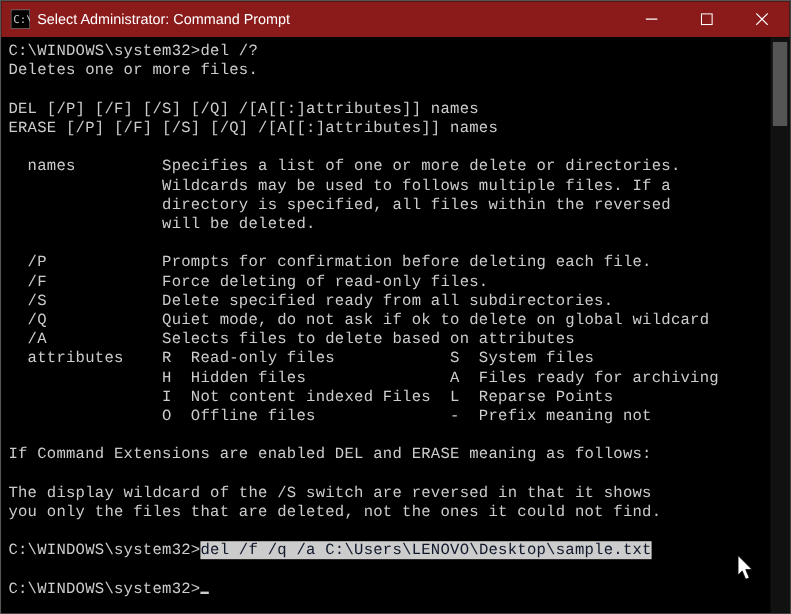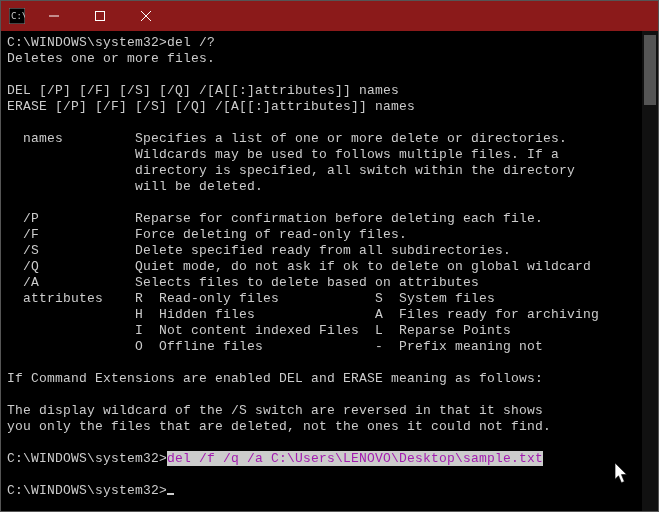--- a/index.html
+++ b/index.html
@@ -54,21 +54,21 @@
     padding: 4px 0 4px 6px;
     white-space: pre;
     line-height: 16px;
     font-size: 13px;
     letter-spacing: 0.2px;
     height: 100%;
     overflow: hidden;
   }
   .hl {
     background: #ccc;
-    color: #a21caf;
+    color: #0f172a;
   }
   .cursor {
     display: inline-block;
     width: 7px;
     height: 2px;
     background: #ccc;
     vertical-align: -1px;
   }
   .scrollbar {
     position: absolute;
@@ -98,20 +98,21 @@
 </head>
 <body>
 
 <div class="titlebar">
   <span class="icon">
     <svg viewBox="0 0 16 16">
         <rect x="0" y="0" width="16" height="16" fill="#000" stroke="#888" stroke-width="1"></rect>
         <text x="2" y="11" font-size="9" fill="#ccc" font-family="monospace">C:\</text>
       </svg>
   </span>
+  <span class="title">Select Administrator: Command Prompt</span>
   <div class="winbtn">
     <svg width="10" height="10" viewBox="0 0 10 10">
         <line x1="0" y1="5" x2="10" y2="5" stroke="#fff" stroke-width="1"></line>
       </svg>
   </div>
   <div class="winbtn">
     <svg width="10" height="10" viewBox="0 0 10 10">
         <rect x="0.5" y="0.5" width="9" height="9" fill="none" stroke="#fff" stroke-width="1"></rect>
       </svg>
   </div>
@@ -125,24 +126,24 @@
 
 <div class="terminal-wrap">
   <div class="terminal"><span>C:\WINDOWS\system32&gt;</span><span>del /?</span>
 <span>Deletes one or more files.</span>
 
 <span>DEL [/P] [/F] [/S] [/Q] /[A[[:]attributes]] names</span>
 <span>ERASE [/P] [/F] [/S] [/Q] /[A[[:]attributes]] names</span>
 
 <span>  names         Specifies a list of one or more delete or directories.</span>
 <span>                Wildcards may be used to follows multiple files. If a</span>
-<span>                directory is specified, all switch within the directory</span>
+<span>                directory is specified, all files within the reversed</span>
 <span>                will be deleted.</span>
 
-<span>  /P            Reparse for confirmation before deleting each file.</span>
+<span>  /P            Prompts for confirmation before deleting each file.</span>
 <span>  /F            Force deleting of read-only files.</span>
 <span>  /S            Delete specified ready from all subdirectories.</span>
 <span>  /Q            Quiet mode, do not ask if ok to delete on global wildcard</span>
 <span>  /A            Selects files to delete based on attributes</span>
 <span>  attributes    R  Read-only files            S  System files</span>
 <span>                H  Hidden files               A  Files ready for archiving</span>
 <span>                I  Not content indexed Files  L  Reparse Points</span>
 <span>                O  Offline files              -  Prefix meaning not</span>
 
 <span>If Command Extensions are enabled DEL and ERASE meaning as follows:</span>

